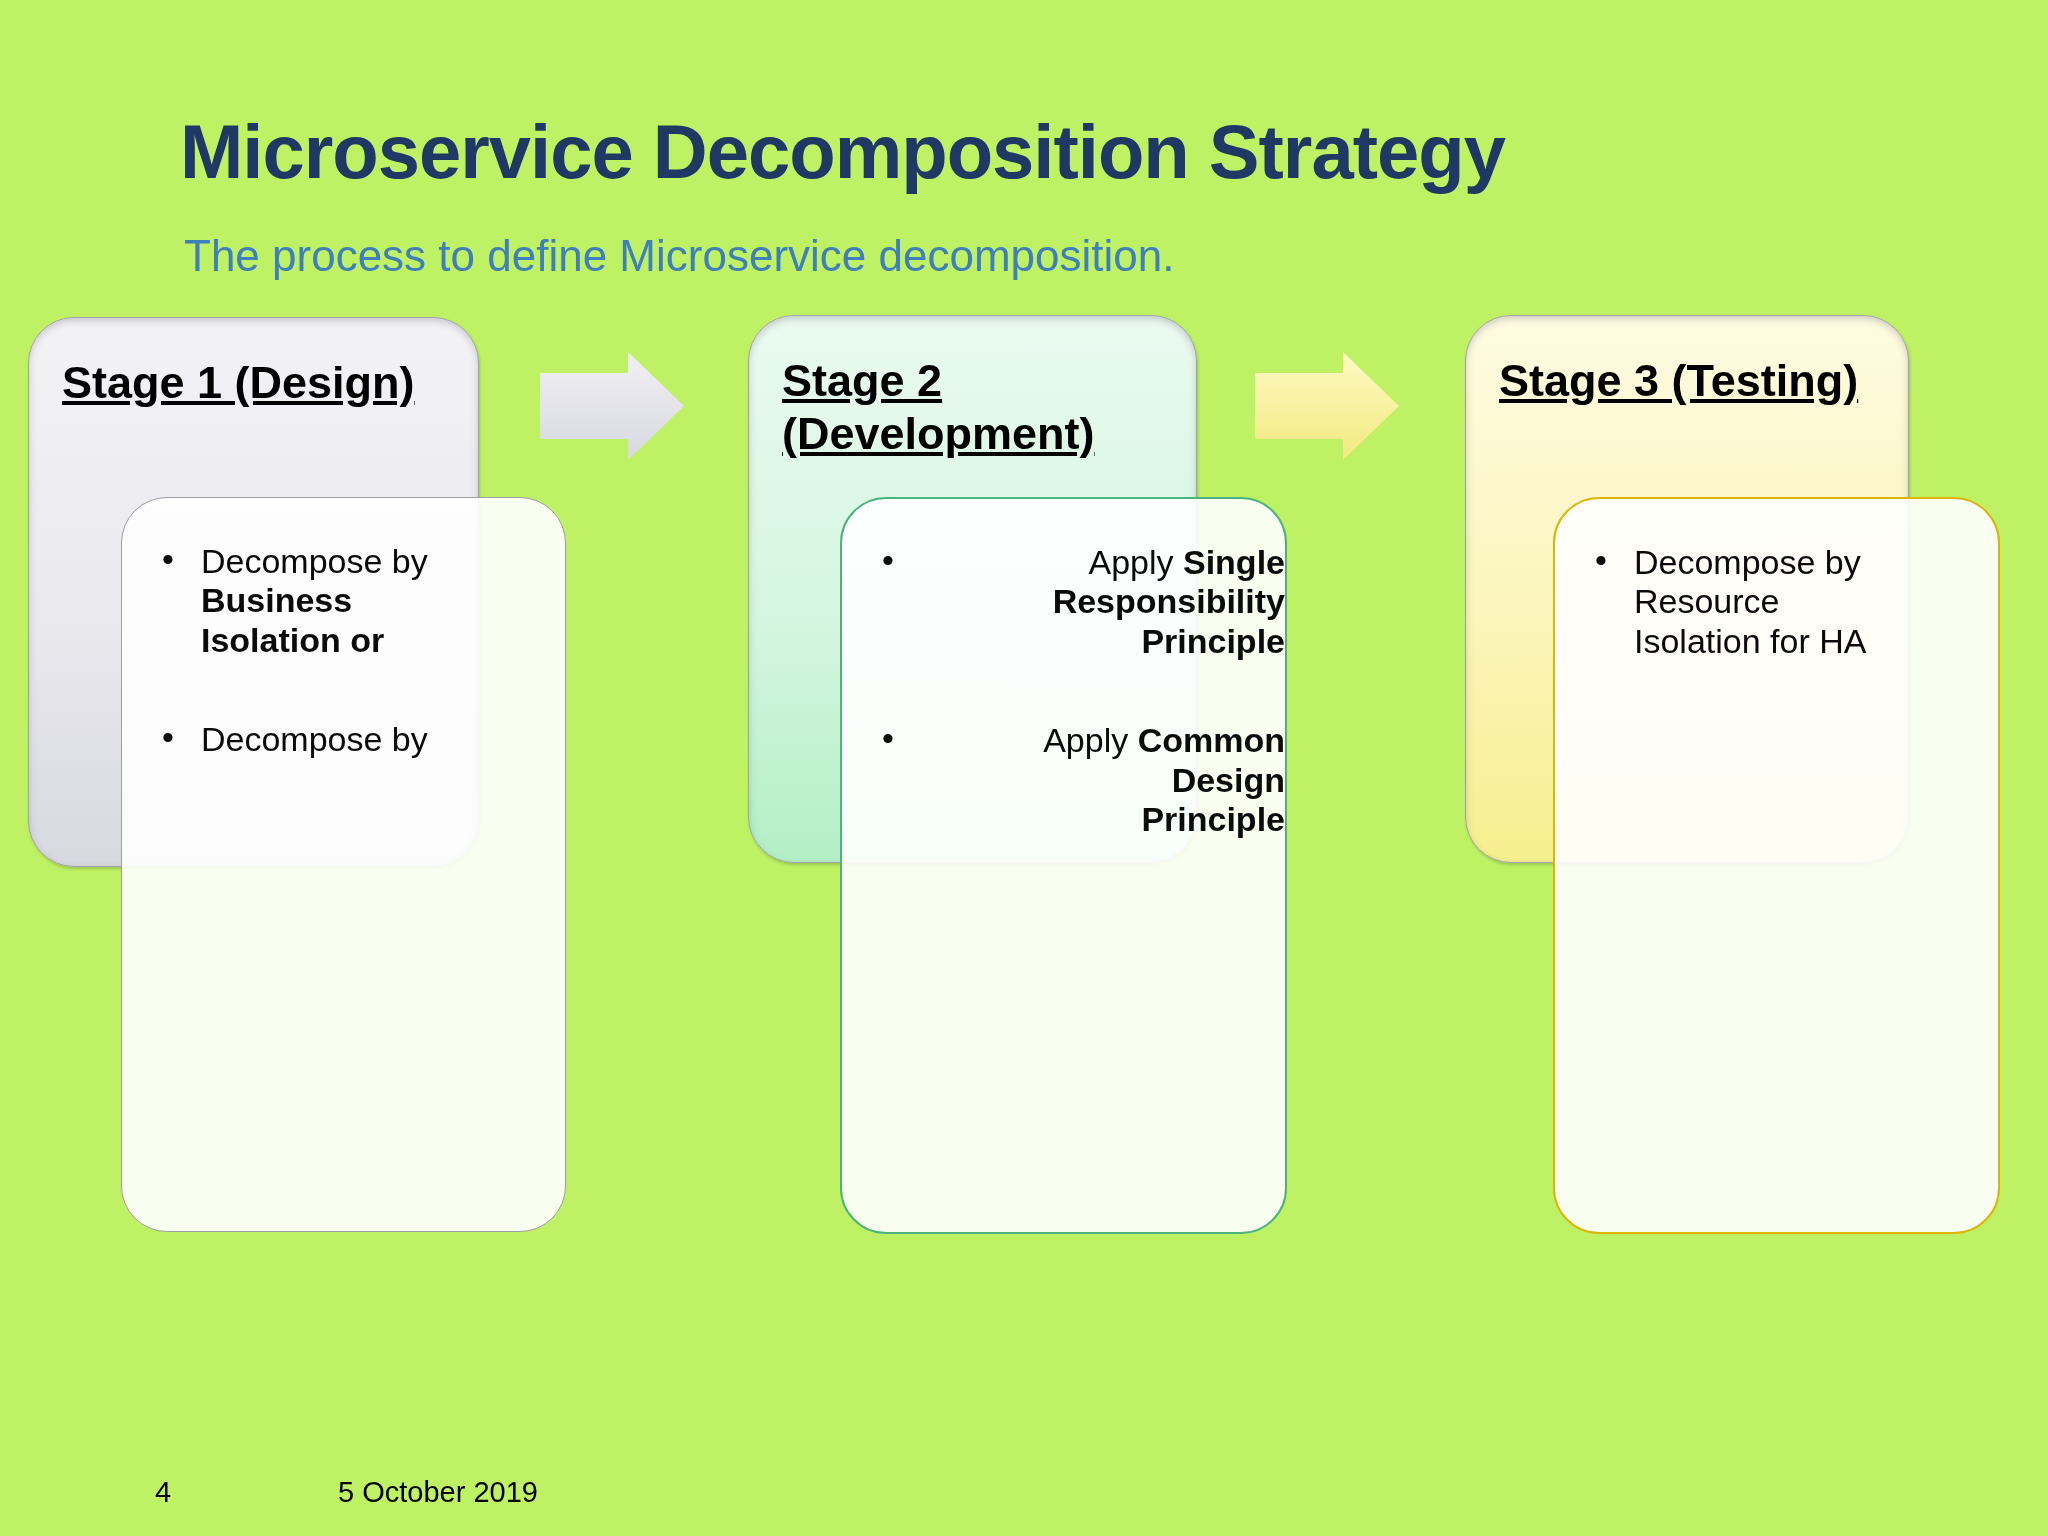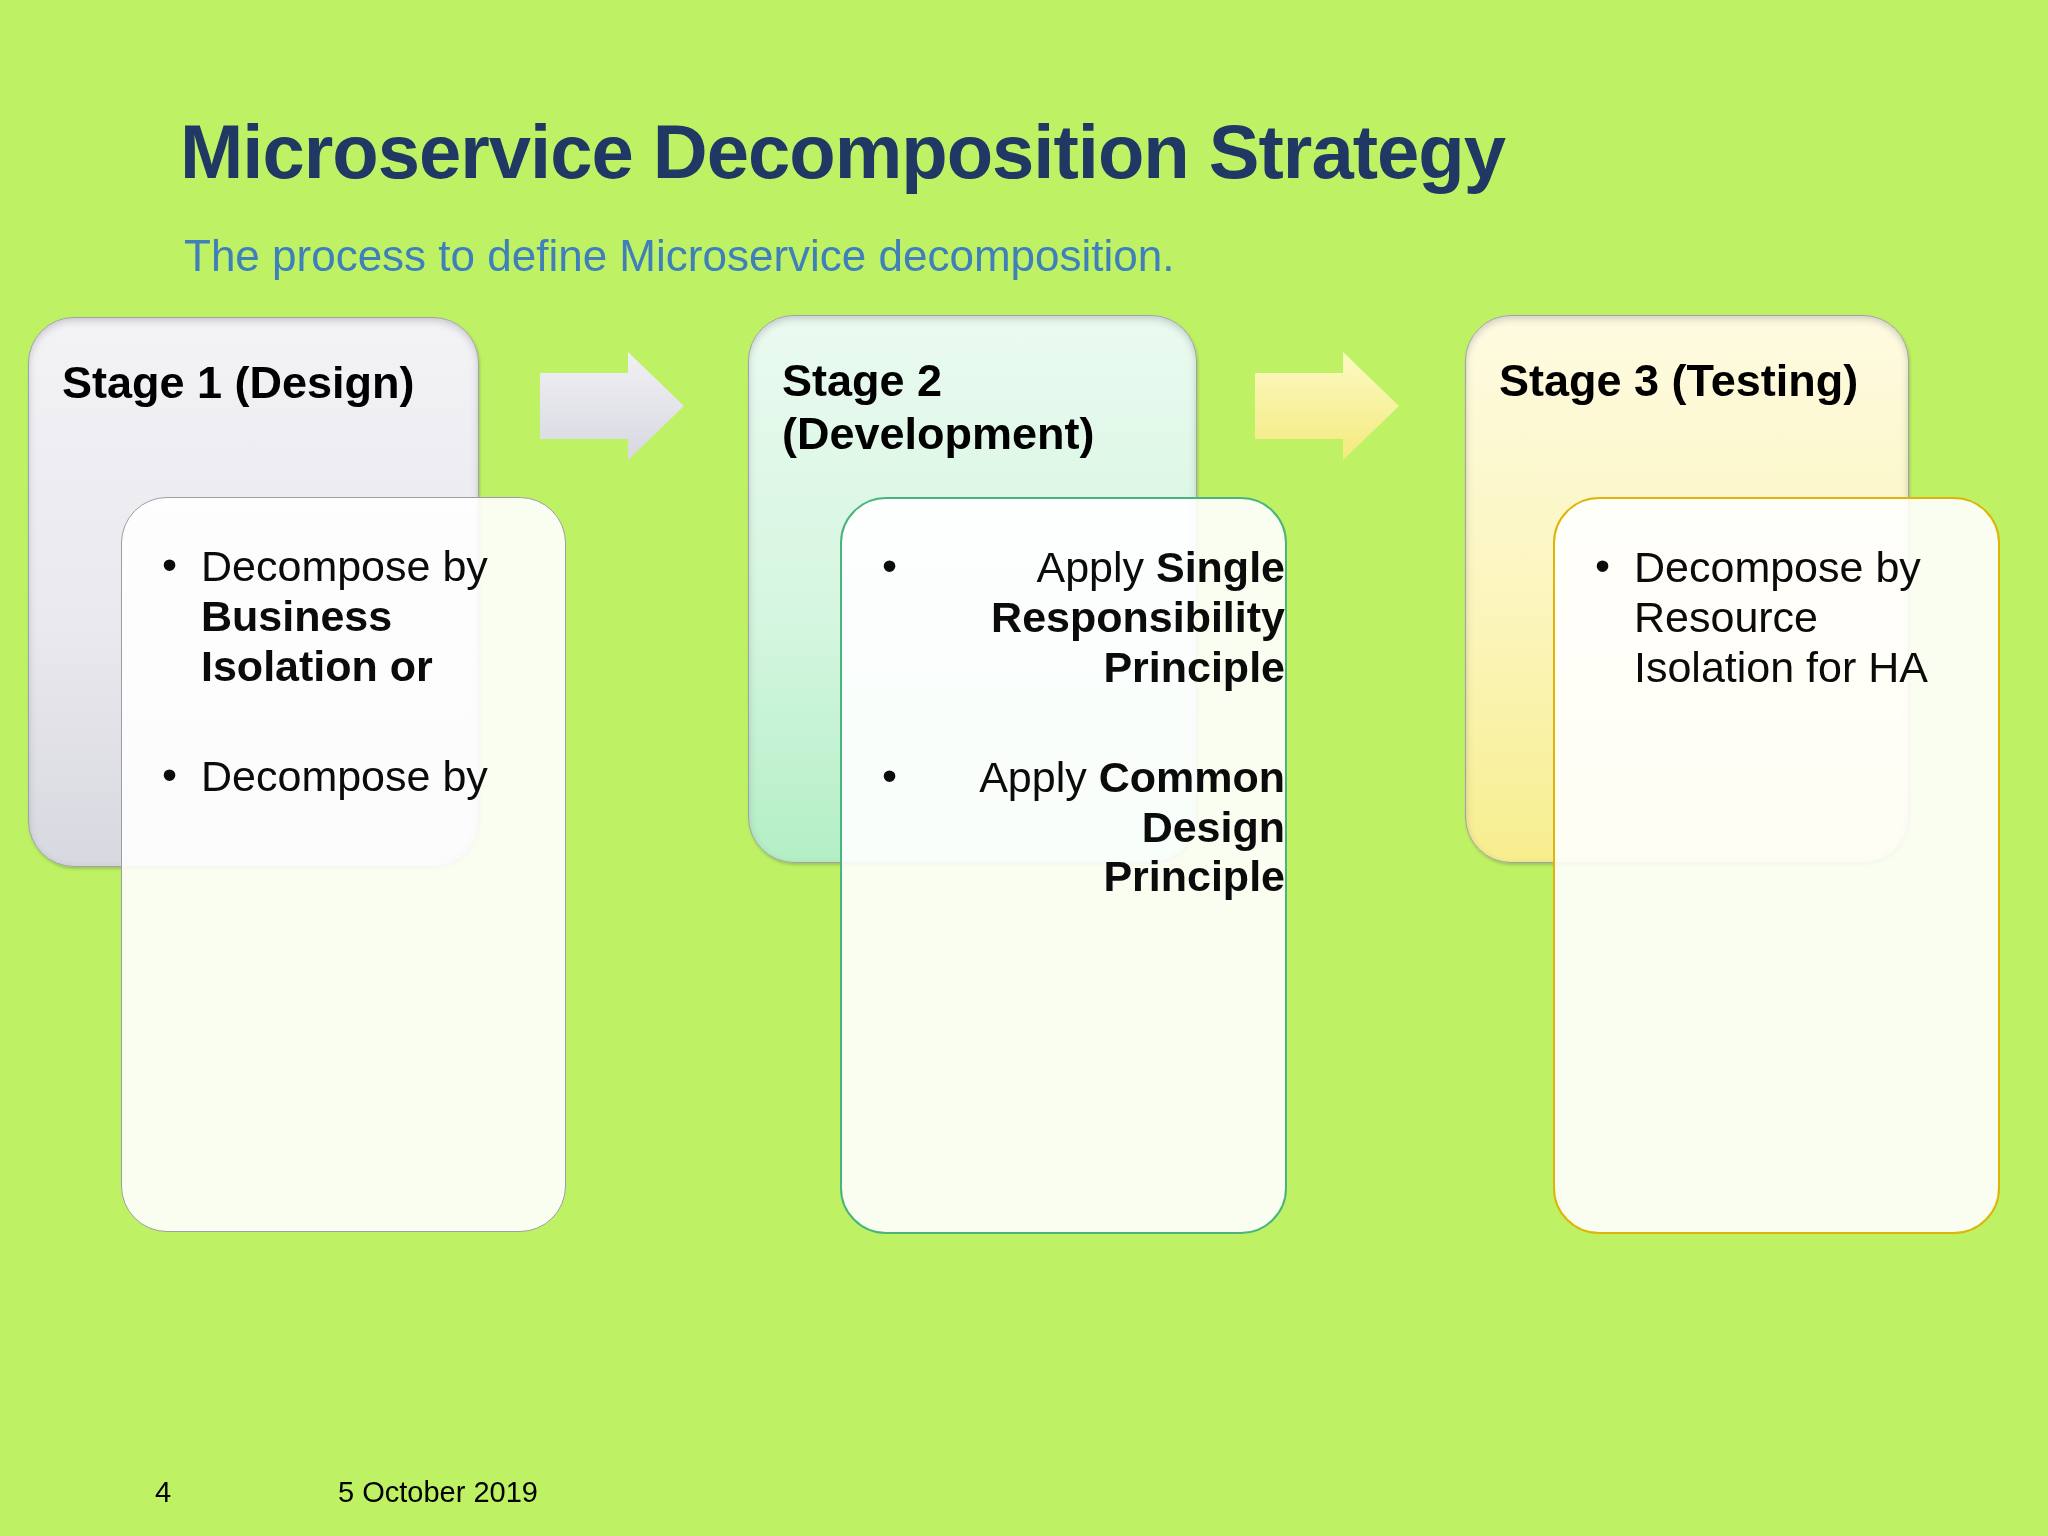--- a/index.html
+++ b/index.html
@@ -12,41 +12,42 @@
     letter-spacing:-1px;line-height:1.05;white-space:nowrap;
   }
   #subtitle{
     position:absolute;left:184px;top:232px;font-size:44px;line-height:1.1;white-space:nowrap;
   }
   .stage-box{
     position:absolute;border-radius:46px;
     border:1px solid #a2a2aa;
     background:linear-gradient(to bottom, var(--fill-top) 0%, var(--fill-mid) 55%, var(--fill-bottom) 100%);
     box-shadow:inset 0 3px 7px rgba(90,90,105,.28), 1px 2px 3px rgba(0,0,0,.18);
+    text-decoration:underline;
   }
   #stage1-box{left:28px;top:317px;width:449px;height:548px;}
   #stage2-box{left:748px;top:315px;width:447px;height:546px;}
   #stage3-box{left:1465px;top:315px;width:442px;height:546px;}
   .stage-label{
     margin:38px 0 0 33px;font-size:45px;font-weight:bold;line-height:1.18;color:#000;
   }
   .stage-2 .stage-label{max-width:310px;}
   .stage-3 .stage-label{white-space:nowrap;}
   .panel{
     position:absolute;top:497px;width:443px;height:733px;border-radius:46px;
     background:rgba(255,255,255,0.9);
     border:2px solid var(--panel-border);
   }
   #panel1{left:121px;border-width:1.5px;}
   #panel2{left:840px;text-align:right;}
   #panel3{left:1553px;}
   .bullets{list-style:none;margin:44px 0 0 0;padding:0;}
   .bullets li{
     position:relative;padding-left:79px;margin-bottom:60px;
-    font-size:43px;line-height:1.16;color:#0b0b0b;
+    font-size:34px;line-height:1.16;color:#0b0b0b;
   }
   .bullets li::before{content:"\2022";position:absolute;left:40px;top:-2px;}
   .line{white-space:nowrap;}
   .b{font-weight:bold;}
   .arrow{position:absolute;}
   #arrow1{left:540px;top:352px;}
   #arrow2{left:1255px;top:352px;}
   .footer-text{position:absolute;font-size:29px;color:#000;line-height:1;}
   #pagenum{left:155px;top:1478px;}
   #date{left:338px;top:1478px;}

